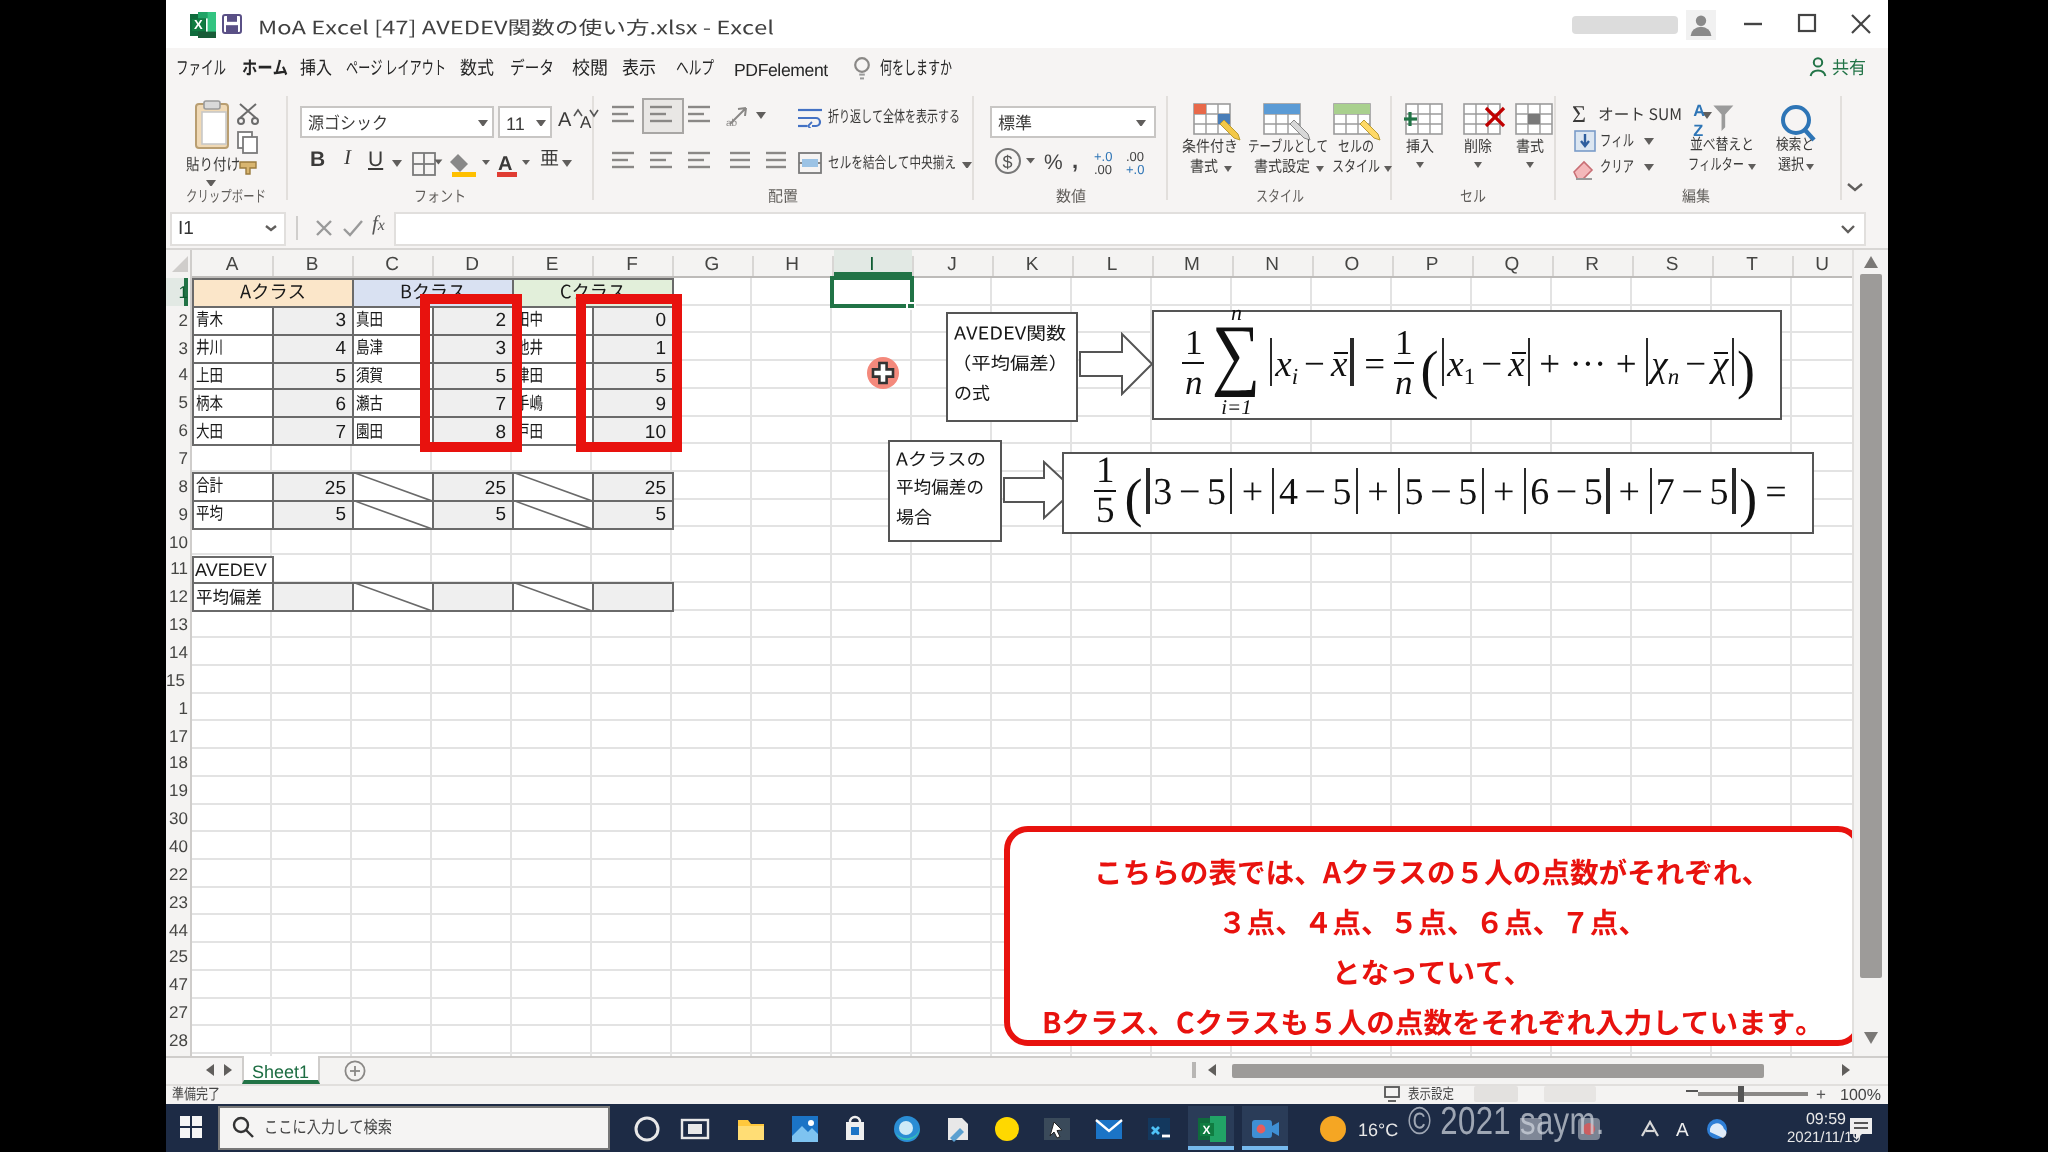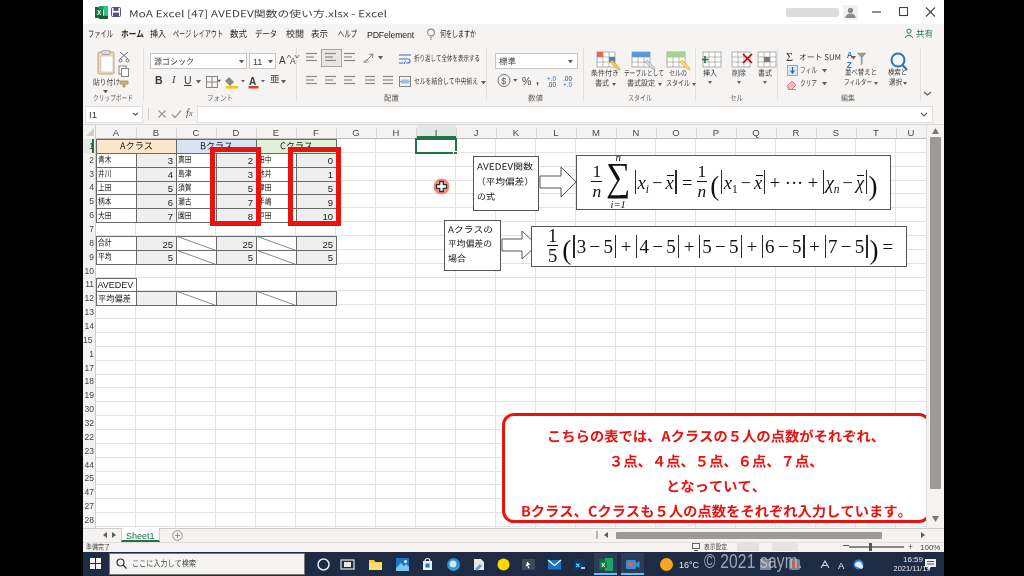--- a/index.html
+++ b/index.html
@@ -761,21 +761,21 @@
 <div class="abs" style="left:83px;top:279.37px;width:11px;text-align:right;font-size:8.5px;color:#454543">11</div>
 <div class="abs" style="left:83px;top:293.23px;width:11px;text-align:right;font-size:8.5px;color:#454543">12</div>
 <div class="abs" style="left:83px;top:307.08px;width:11px;text-align:right;font-size:8.5px;color:#454543">13</div>
 <div class="abs" style="left:83px;top:320.94px;width:11px;text-align:right;font-size:8.5px;color:#454543">14</div>
 <div class="abs" style="left:83px;top:334.80px;width:11px;text-align:left;font-size:8.5px;color:#454543">15</div>
 <div class="abs" style="left:83px;top:348.66px;width:11px;text-align:right;font-size:8.5px;color:#454543">1</div>
 <div class="abs" style="left:83px;top:362.51px;width:11px;text-align:right;font-size:8.5px;color:#454543">17</div>
 <div class="abs" style="left:83px;top:376.37px;width:11px;text-align:right;font-size:8.5px;color:#454543">18</div>
 <div class="abs" style="left:83px;top:390.23px;width:11px;text-align:right;font-size:8.5px;color:#454543">19</div>
 <div class="abs" style="left:83px;top:404.08px;width:11px;text-align:right;font-size:8.5px;color:#454543">30</div>
-<div class="abs" style="left:83px;top:417.94px;width:11px;text-align:right;font-size:8.5px;color:#454543">32</div>
+<div class="abs" style="left:83px;top:417.94px;width:11px;text-align:right;font-size:8.5px;color:#454543">40</div>
 <div class="abs" style="left:83px;top:431.80px;width:11px;text-align:right;font-size:8.5px;color:#454543">22</div>
 <div class="abs" style="left:83px;top:445.65px;width:11px;text-align:right;font-size:8.5px;color:#454543">23</div>
 <div class="abs" style="left:83px;top:459.51px;width:11px;text-align:right;font-size:8.5px;color:#454543">44</div>
 <div class="abs" style="left:83px;top:473.37px;width:11px;text-align:right;font-size:8.5px;color:#454543">25</div>
 <div class="abs" style="left:83px;top:487.22px;width:11px;text-align:right;font-size:8.5px;color:#454543">47</div>
 <div class="abs" style="left:83px;top:501.08px;width:11px;text-align:right;font-size:8.5px;color:#454543">27</div>
 <div class="abs" style="left:83px;top:514.94px;width:11px;text-align:right;font-size:8.5px;color:#454543">28</div>
 <div class="abs" style="left:83px;top:139px;width:11px;height:13.86px;background:#e2e9e4;border-right:2px solid #217346"></div>
 <div class="abs" style="left:83px;top:140.80px;width:11px;text-align:right;font-size:8.5px;color:#0e5c32">1</div>
 <div class="abs" style="left:96px;top:139.00px;width:81px;height:14.86px;background:#fbe6c9;border:1px solid #6a6a6a"></div>
@@ -1357,21 +1357,21 @@
 <div class="abs" style="left:704px;top:550px;font-size:19.5px;color:rgba(208,214,222,0.72);letter-spacing:0.2px;transform:scaleX(0.8);transform-origin:0 0">© 2021 saym.</div>
 <svg class="abs" style="left:820px;top:560px" width="10" height="9" viewBox="0 0 10 9">
 <path d="M1 8 L5 1 L9 8" fill="none" stroke="#d8d8d8" stroke-width="1.1"></path>
     <line x1="3" y1="5.5" x2="7" y2="5.5" stroke="#d8d8d8" stroke-width="1.1"></line>
 </svg>
 <div class="abs" style="left:838px;top:559.5px;font-size:9.5px;color:#eee">A</div>
 <svg class="abs" style="left:853px;top:559px" width="11" height="11">
     <circle cx="5.5" cy="5.5" r="5" fill="#2f7fd6"></circle>
     <path d="M2 7 a3.5 3.5 0 0 1 7 -1.5 a2.5 2.5 0 0 1 -0.5 4.5z" fill="#fff" opacity="0.85"></path>
   </svg>
-<div class="abs" style="left:893px;top:554.5px;width:40px;text-align:center;font-size:8px;color:#e8e8e8">16:59</div>
+<div class="abs" style="left:893px;top:554.5px;width:40px;text-align:center;font-size:8px;color:#e8e8e8">09:59</div>
 <div class="abs" style="left:887px;top:564px;width:50px;text-align:center;font-size:7.5px;color:#e8e8e8">2021/11/19</div>
 <svg class="abs" style="left:924px;top:558px" width="13" height="13" viewBox="0 0 13 13">
 <path d="M1 1 h11 v8 h-5 l-3 3 v-3 h-3 z" fill="#eee"></path>
 <line x1="3" y1="3.5" x2="10" y2="3.5" stroke="#555" stroke-width="1"></line>
 <line x1="3" y1="6" x2="10" y2="6" stroke="#555" stroke-width="1"></line>
 </svg>
 <svg width="0" height="0" style="position:absolute">
     <defs>
       <path id="g0" d="M101 0H184V406C184 469 178 558 172 622H176L235 455L374 74H436L574 455L633 622H637C632 558 625 469 625 406V0H711V733H600L460 341C443 291 428 239 409 188H405C387 239 371 291 352 341L212 733H101Z"></path>
       <path id="g1" d="M303 -13C436 -13 554 91 554 271C554 452 436 557 303 557C170 557 52 452 52 271C52 91 170 -13 303 -13ZM303 63C209 63 146 146 146 271C146 396 209 480 303 480C397 480 461 396 461 271C461 146 397 63 303 63Z"></path>

